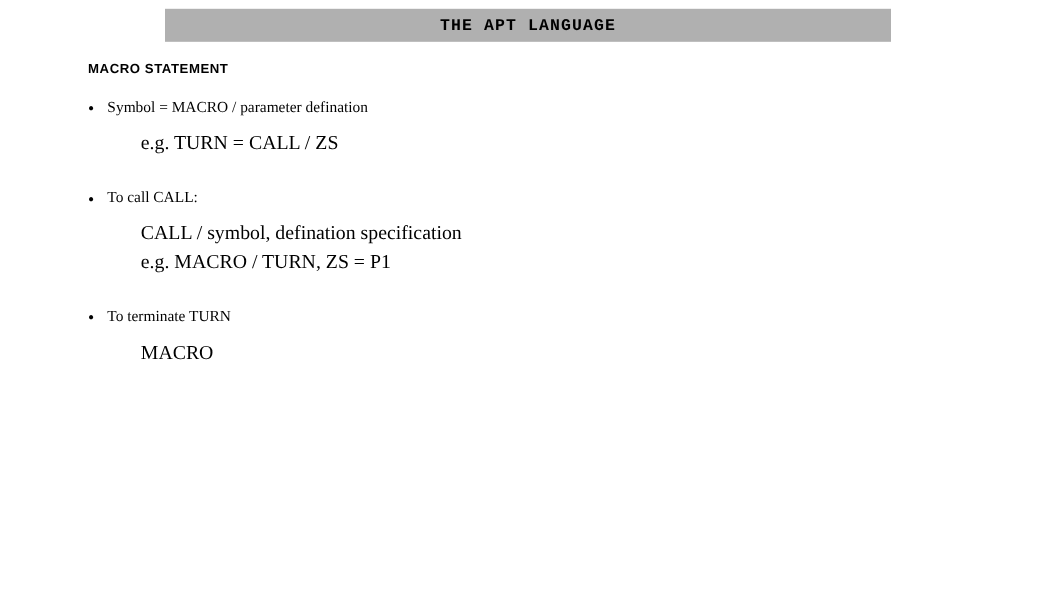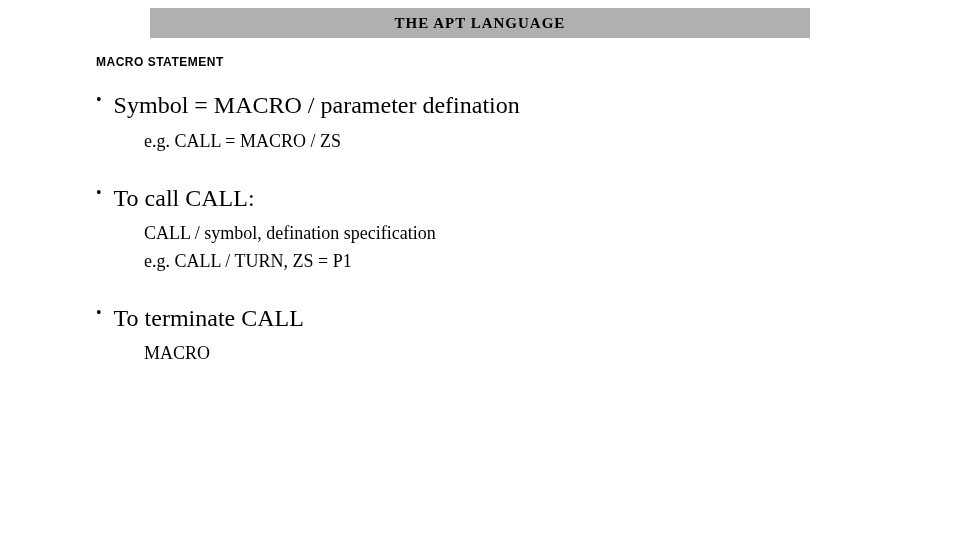--- a/index.html
+++ b/index.html
@@ -27,34 +27,33 @@
       position: absolute;
       top: 8px;
       left: 150px;
       right: 150px;
       background-color: #b0b0b0;
       text-align: center;
       padding: 6px 20px;
     }
 
     .header-title {
-      font-family: Liberation Serif, serif;
+      font-family: Liberation Mono, monospace;
       font-weight: bold;
       font-size: 15px;
       color: #000000;
       letter-spacing: 1px;
       text-align: right;
     }
 
     .content-area {
       position: absolute;
       top: 55px;
       left: 80px;
       right: 80px;
-      margin-left: 16px;
     }
 
     .section-heading {
       font-family: Arial, Helvetica, sans-serif;
       font-size: 12px;
       font-weight: bold;
       color: #000000;
       margin-bottom: 20px;
       letter-spacing: 0.5px;
     }
@@ -70,21 +69,21 @@
     }
 
     .bullet-dot {
       font-size: 16px;
       margin-right: 12px;
       line-height: 1.4;
       flex-shrink: 0;
     }
 
     .bullet-text {
-      font-size: 24px;
+      font-size: 14px;
       color: #000000;
       line-height: 1.4;
     }
 
     .sub-line {
       font-size: 18px;
       color: #000000;
       line-height: 1.4;
       margin-left: 48px;
       margin-top: 2px;
@@ -101,35 +100,35 @@
 
   <div class="content-area">
 
     <div class="section-heading">MACRO STATEMENT</div>
 
     <div class="bullet-section">
       <div class="bullet-item">
         <span class="bullet-dot">•</span>
         <span class="bullet-text">Symbol = MACRO / parameter defination</span>
       </div>
-      <div class="sub-line">e.g. CALL = MACRO / ZS</div>
+      <div class="sub-line">e.g. TURN = CALL / ZS</div>
     </div>
 
     <div class="bullet-section">
       <div class="bullet-item">
         <span class="bullet-dot">•</span>
         <span class="bullet-text">To call CALL:</span>
       </div>
       <div class="sub-line">CALL / symbol, defination specification</div>
-      <div class="sub-line">e.g. CALL / TURN, ZS = P1</div>
+      <div class="sub-line">e.g. MACRO / TURN, ZS = P1</div>
     </div>
 
     <div class="bullet-section">
       <div class="bullet-item">
         <span class="bullet-dot">•</span>
-        <span class="bullet-text">To terminate CALL</span>
+        <span class="bullet-text">To terminate TURN</span>
       </div>
       <div class="sub-line">MACRO</div>
     </div>
 
   </div>
 
 </div>
 
 </body></html>

